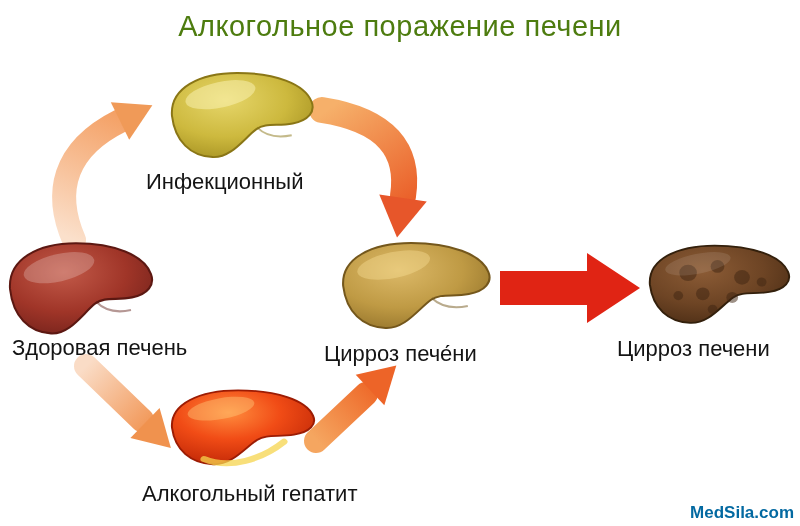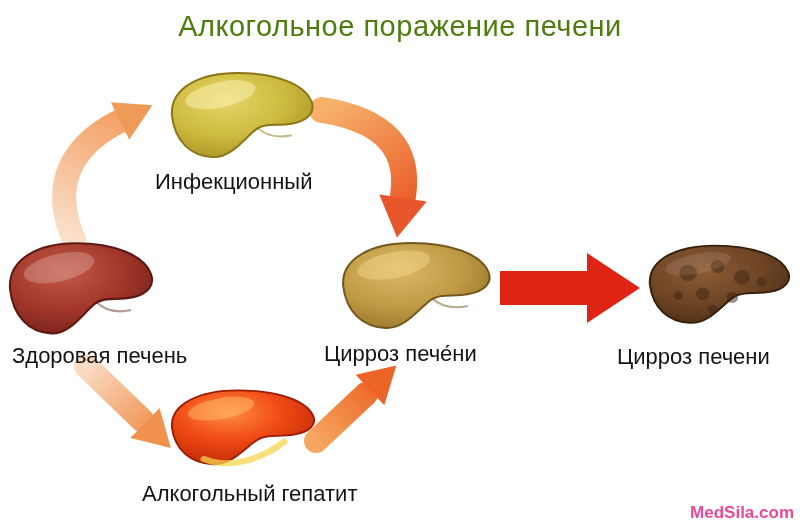--- a/index.html
+++ b/index.html
@@ -10,28 +10,28 @@
     overflow:hidden;
     font-family:"Liberation Sans","DejaVu Sans",sans-serif;
     color:#111;
   }
   #diagram-svg{position:absolute;left:0;top:0;width:800px;height:526px;}
   .title{
     position:absolute;left:0;top:10px;width:100%;
     text-align:center;font-size:29px;letter-spacing:.5px;color:#4d7c0f;
   }
   .lbl{position:absolute;font-size:22px;color:#141414;line-height:29px;white-space:nowrap;}
-  .lbl-infectious{left:146px;top:167px;margin-left:9px;}
-  .lbl-healthy{left:12px;top:341px;}
+  .lbl-infectious{left:146px;top:167px;}
+  .lbl-healthy{left:12px;top:333px;}
   .lbl-fibrosis{left:324px;top:339px;}
-  .lbl-cirrhosis{left:617px;top:342px;}
+  .lbl-cirrhosis{left:617px;top:334px;}
   .lbl-alcoholic{left:142px;top:479px;}
   .watermark{
     position:absolute;right:6px;bottom:3px;
-    font-size:17px;font-weight:bold;color:#ec4899;
+    font-size:17px;font-weight:bold;color:#0369a1;
   }
 </style>
 </head>
 <body>
 
 <div id="canvas">
 
   <svg id="diagram-svg" viewBox="0 0 800 526" aria-hidden="true">
     <defs>
       <radialGradient id="gl-healthy" cx="38%" cy="32%" r="80%">

